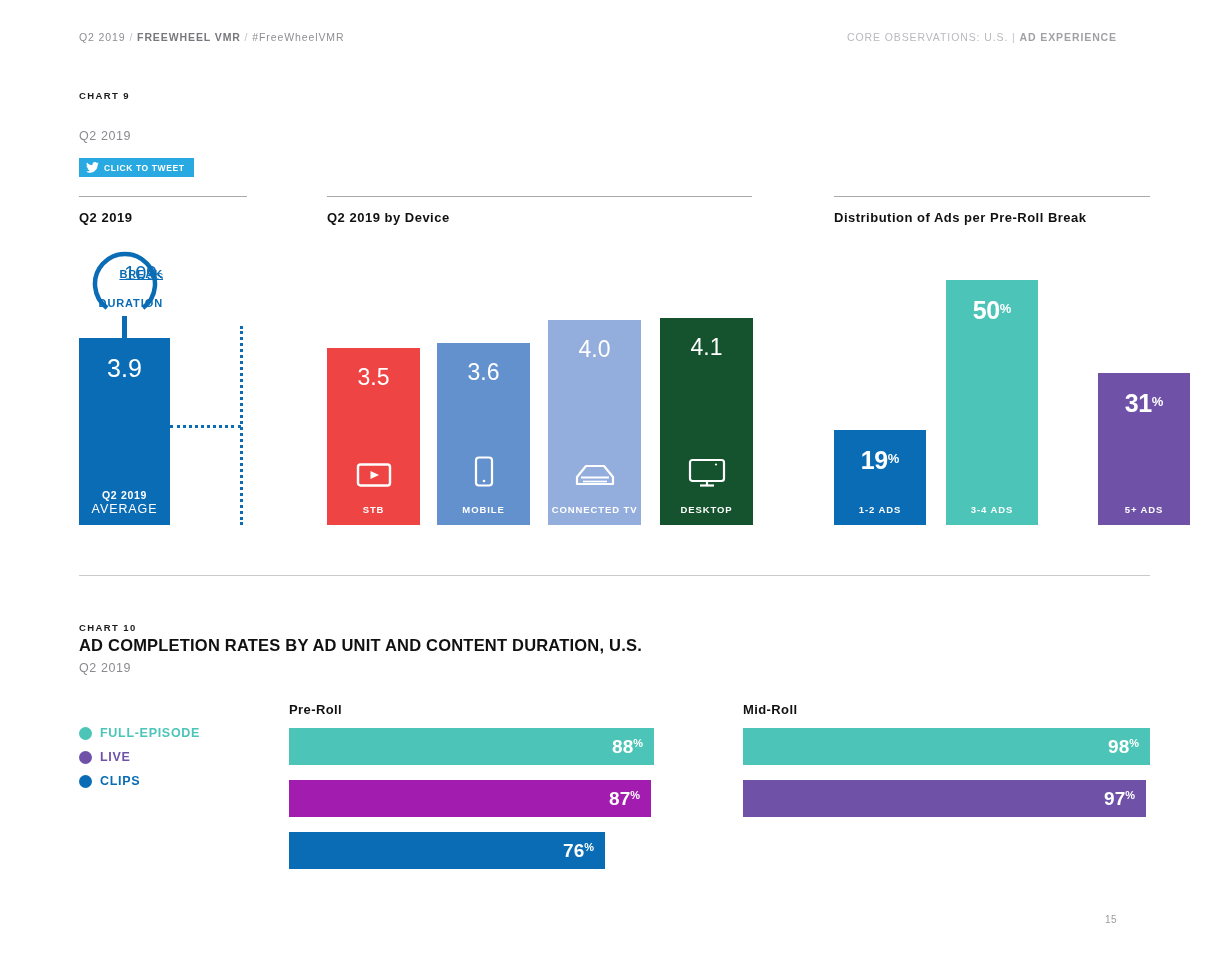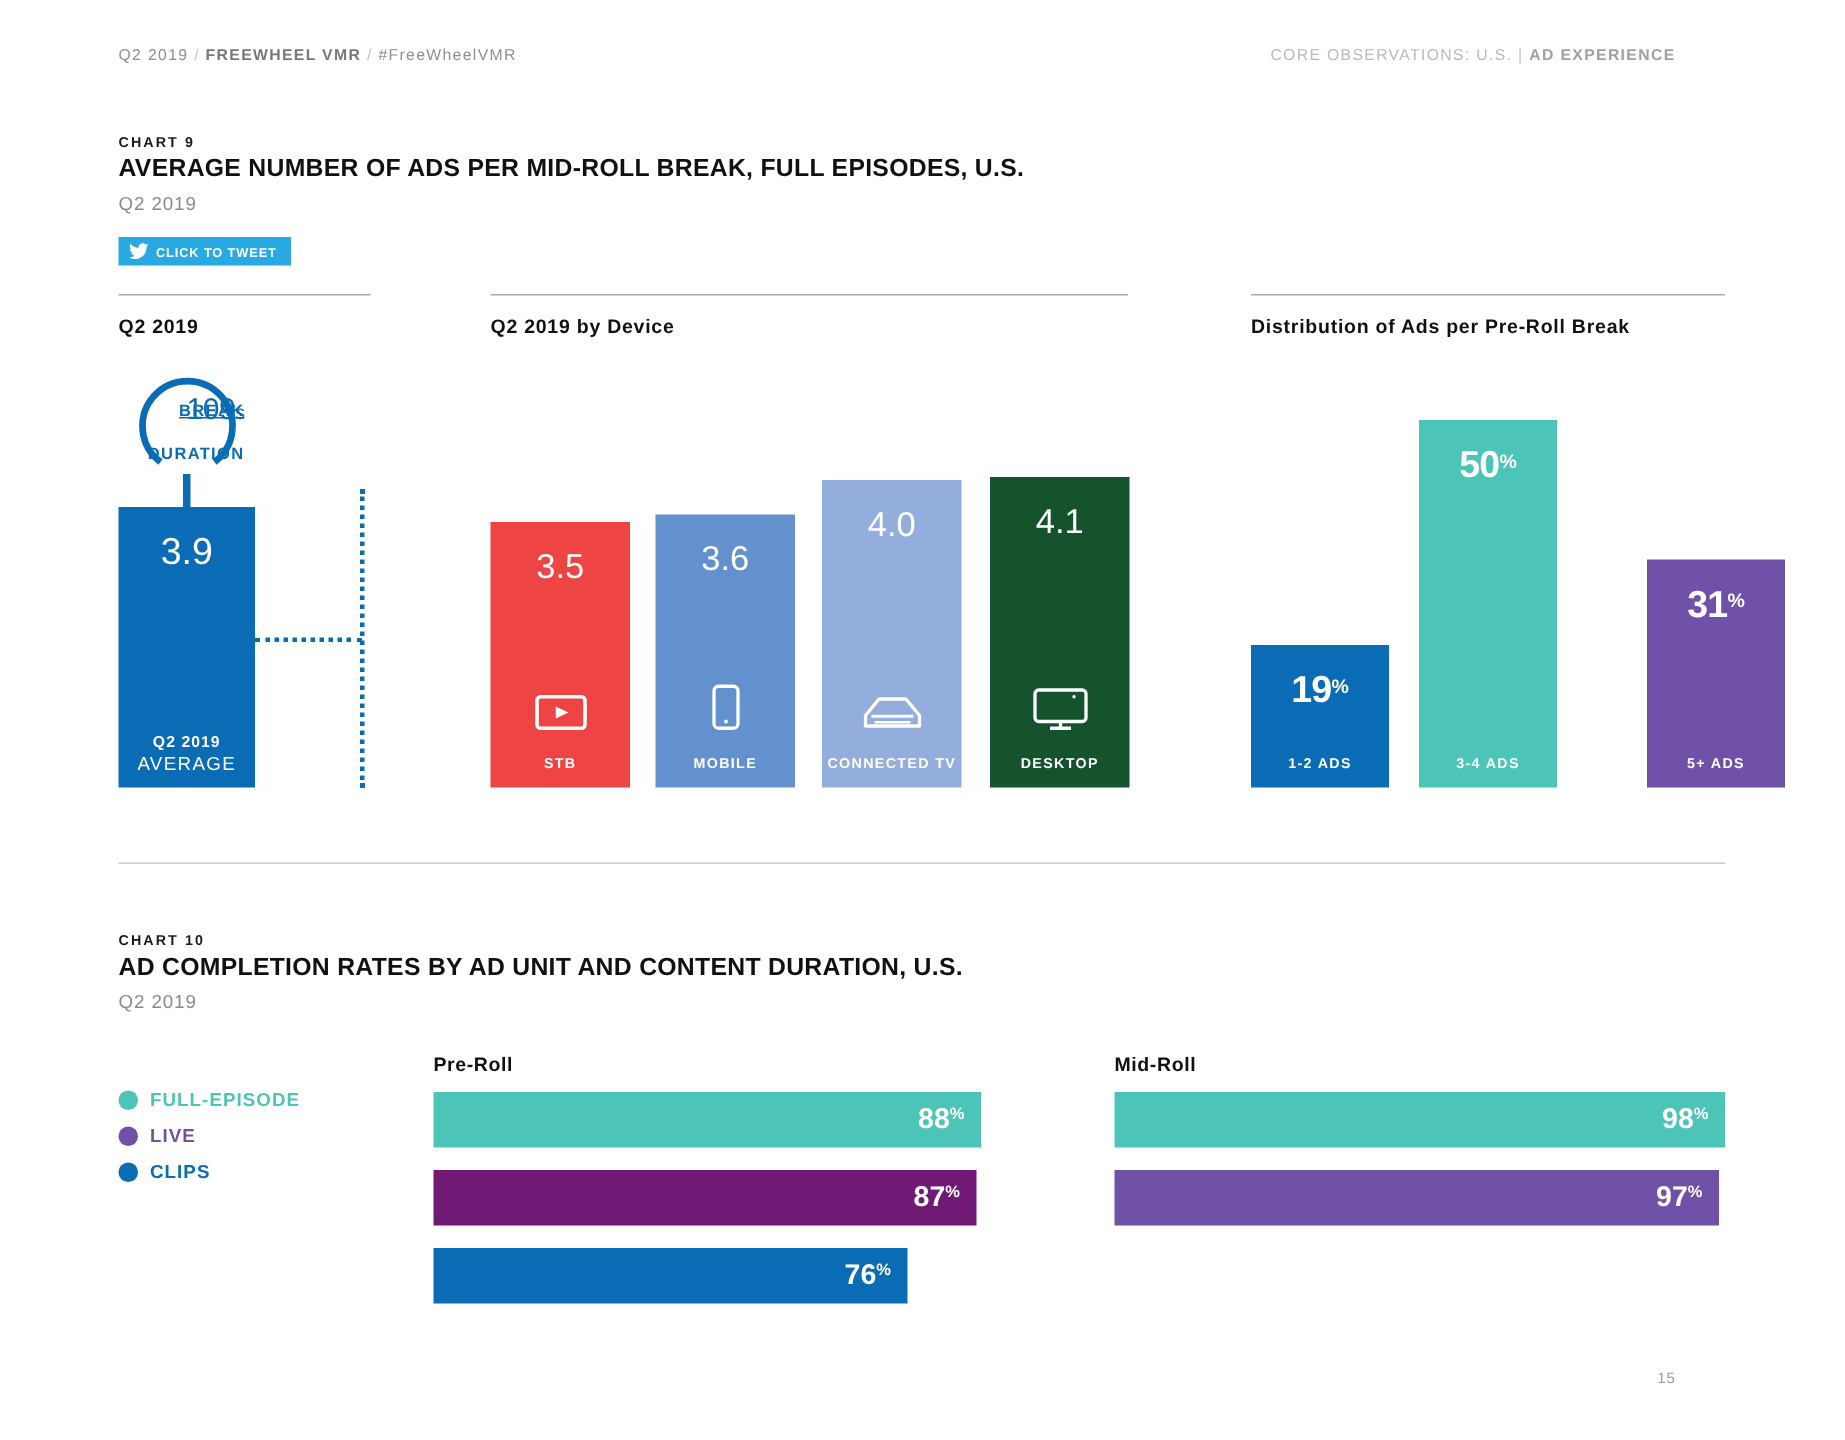--- a/index.html
+++ b/index.html
@@ -116,23 +116,20 @@
     <div class="rh-right">
       <span>CORE OBSERVATIONS: U.S.</span>
       <span class="sep">|</span>
       <span class="b">AD EXPERIENCE</span>
     </div>
   </div>
 
   <div style="position:absolute; left:79px; top:90px;">
     <div class="kicker">CHART 9</div>
   </div>
-  <div style="position:absolute; left:79px; top:103px;">
-    <div class="headline">AVERAGE NUMBER OF ADS PER MID-ROLL BREAK, FULL EPISODES, U.S.</div>
-  </div>
   <div style="position:absolute; left:79px; top:129px;">
     <div class="subline">Q2 2019</div>
   </div>
 
   <div style="position:absolute; left:79px; top:158px;">
     <button class="tweet-btn">
       <span>
         <svg width="13" height="11" viewBox="0 0 24 20" aria-hidden="true">
           <path fill="#ffffff" d="M24 2.4c-.9.4-1.8.66-2.8.78 1-.6 1.78-1.56 2.14-2.7-.94.56-2 .96-3.12 1.18C19.33.63 18.06 0 16.65 0c-2.72 0-4.92 2.2-4.92 4.92 0 .39.04.76.12 1.12C7.76 5.84 4.12 3.88 1.68.9c-.43.74-.67 1.6-.67 2.5 0 1.72.87 3.23 2.2 4.12-.82-.03-1.58-.25-2.25-.62v.06c0 2.4 1.7 4.4 3.95 4.85-.41.11-.85.17-1.3.17-.32 0-.62-.03-.92-.09.63 1.96 2.45 3.39 4.6 3.43-1.69 1.32-3.81 2.1-6.12 2.1-.4 0-.79-.02-1.17-.07 2.18 1.4 4.77 2.21 7.55 2.21 9.05 0 14-7.5 14-14 0-.21 0-.43-.02-.64.96-.69 1.8-1.56 2.46-2.55z"></path>
         </svg>
@@ -258,21 +255,21 @@
       <span class="dot" style="background:#0a6cb4;"></span>
       <span class="lt" style="color:#0a6cb4;">CLIPS</span>
     </div>
   </div>
 
   <div class="grp-title" style="left:289px; top:702px;">Pre-Roll</div>
 
   <div class="cbar" style="left:289px; top:728px; width:365px; background:#4cc5b8;">
     <span class="cv"><span class="n">88</span><span class="p">%</span></span>
   </div>
-  <div class="cbar" style="left:289px; top:780px; width:362px; background:#701a75;">
+  <div class="cbar" style="left:289px; top:780px; width:362px; background:#a21caf;">
     <span class="cv"><span class="n">87</span><span class="p">%</span></span>
   </div>
   <div class="cbar" style="left:289px; top:832px; width:316px; background:#0a6cb4;">
     <span class="cv"><span class="n">76</span><span class="p">%</span></span>
   </div>
 
   <div class="grp-title" style="left:743px; top:702px;">Mid-Roll</div>
 
   <div class="cbar" style="left:743px; top:728px; width:407px; background:#4cc5b8;">
     <span class="cv"><span class="n">98</span><span class="p">%</span></span>

